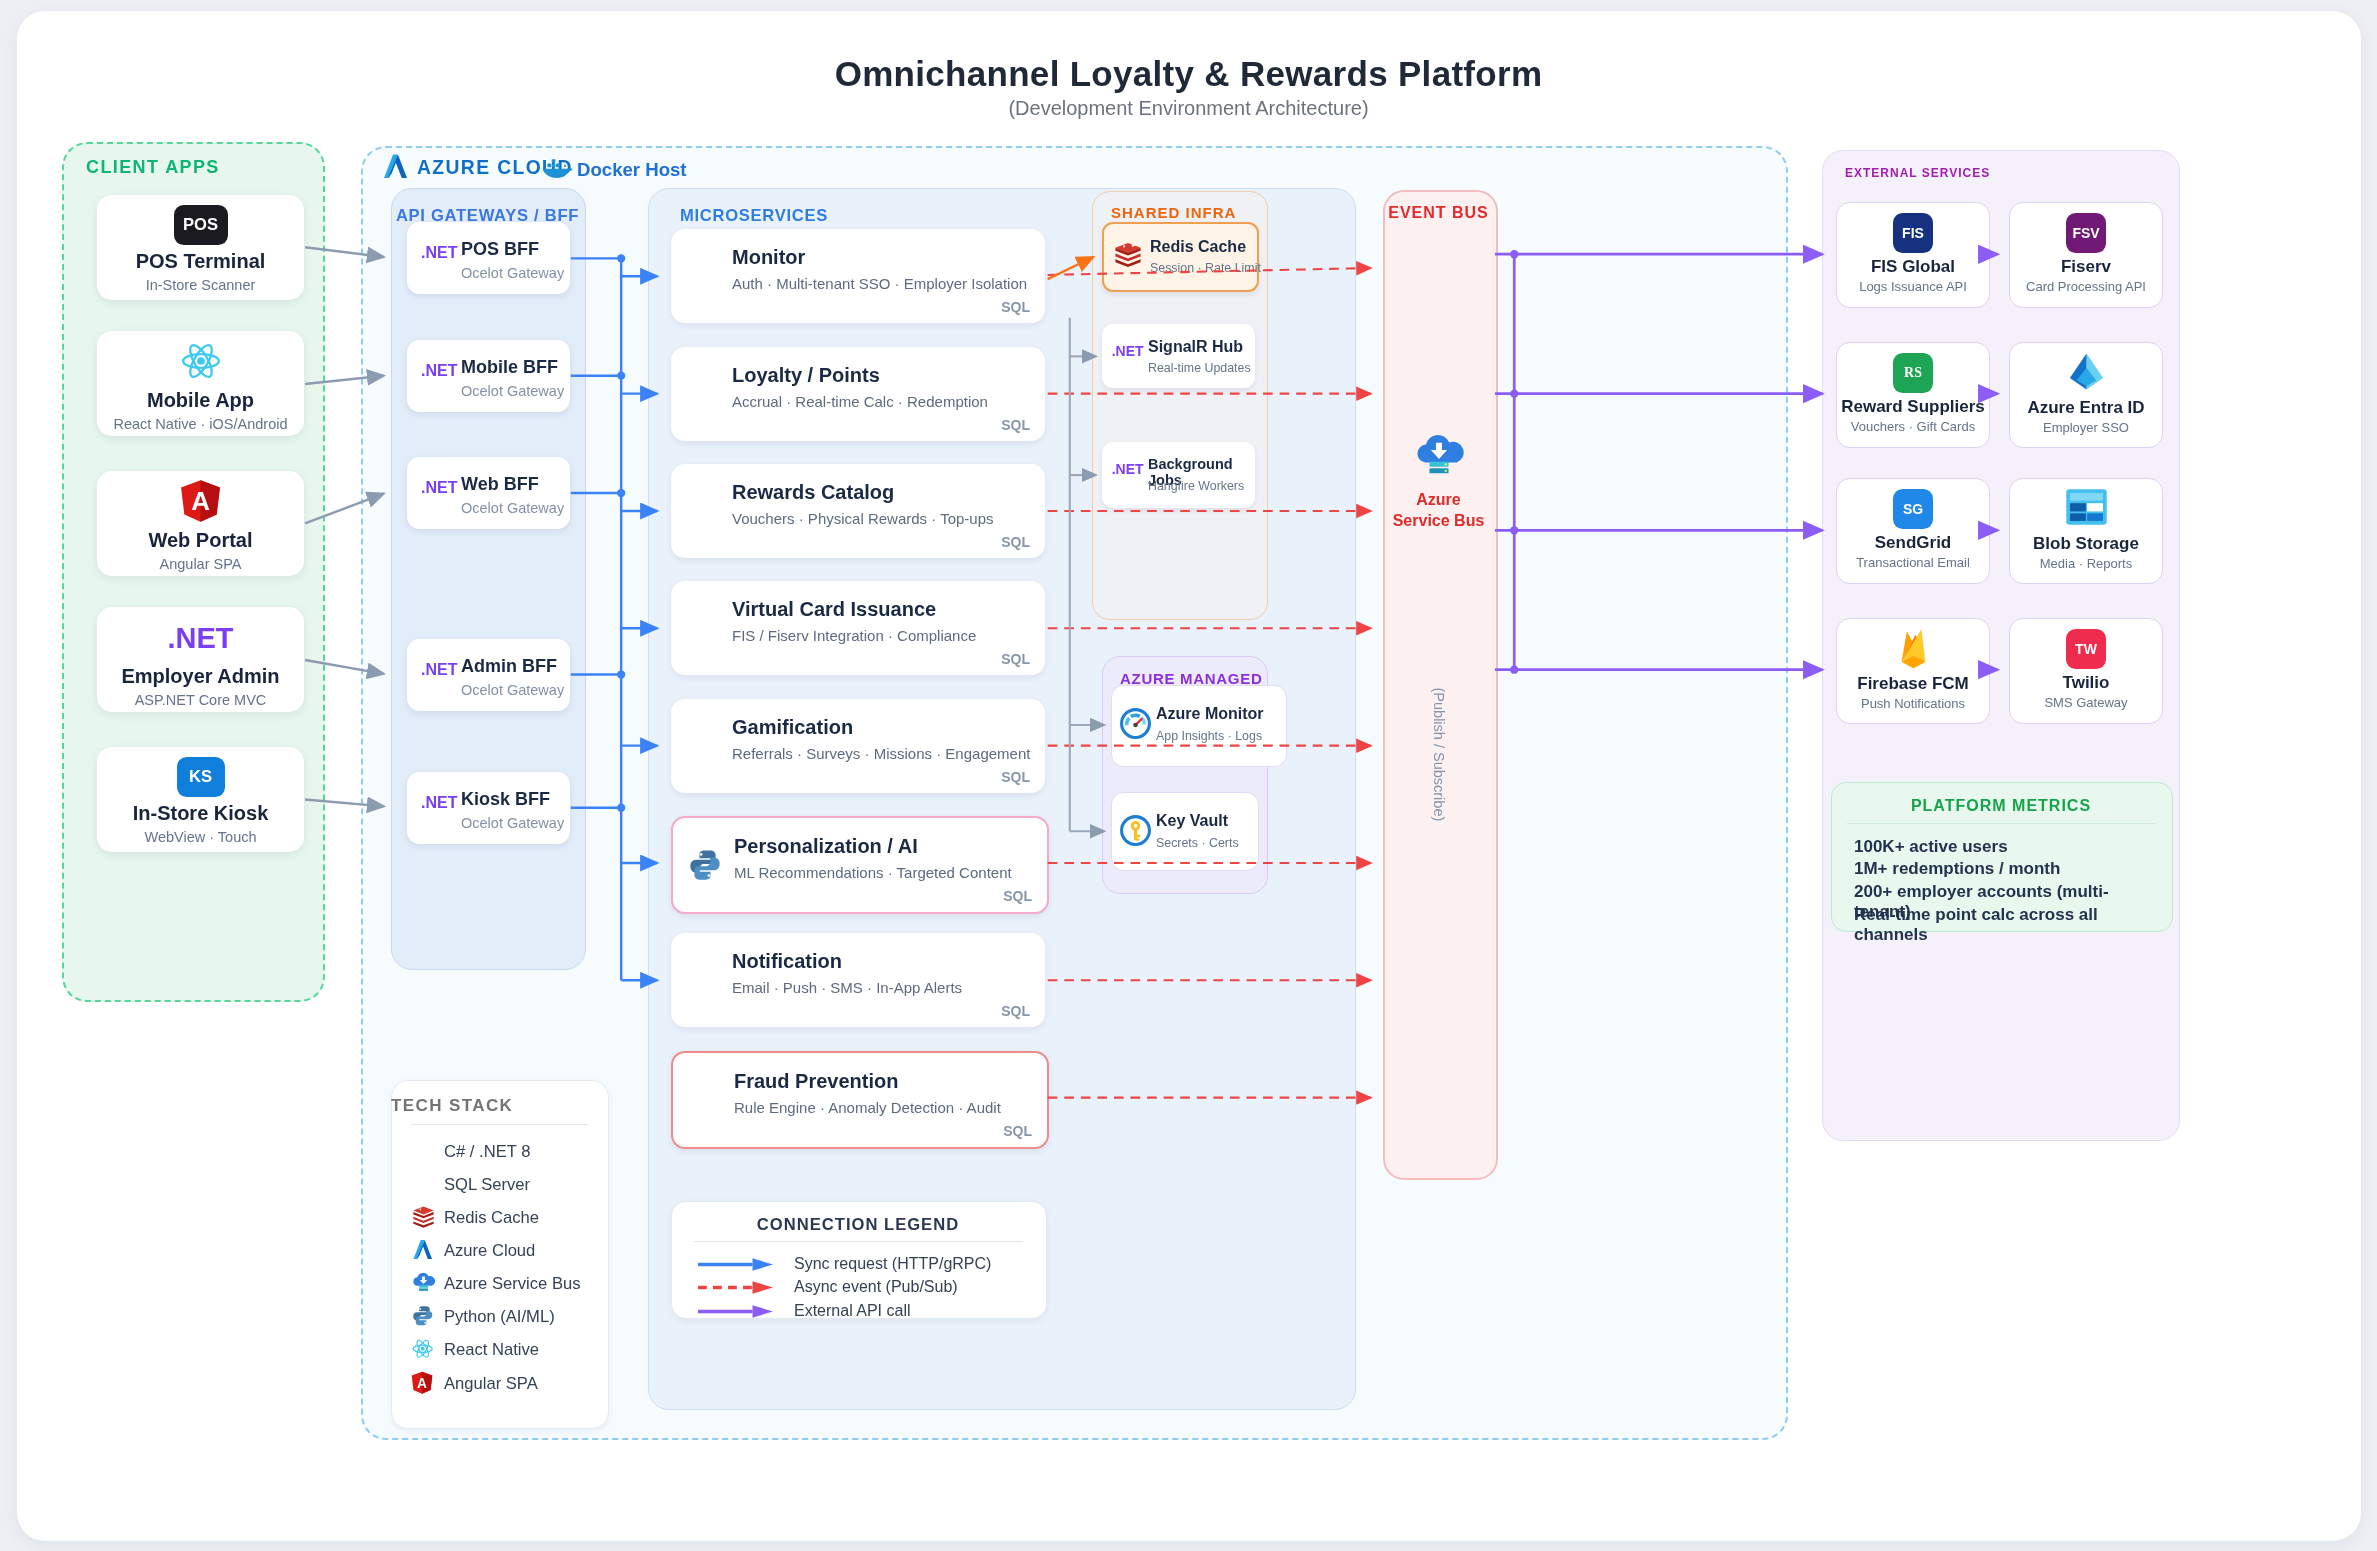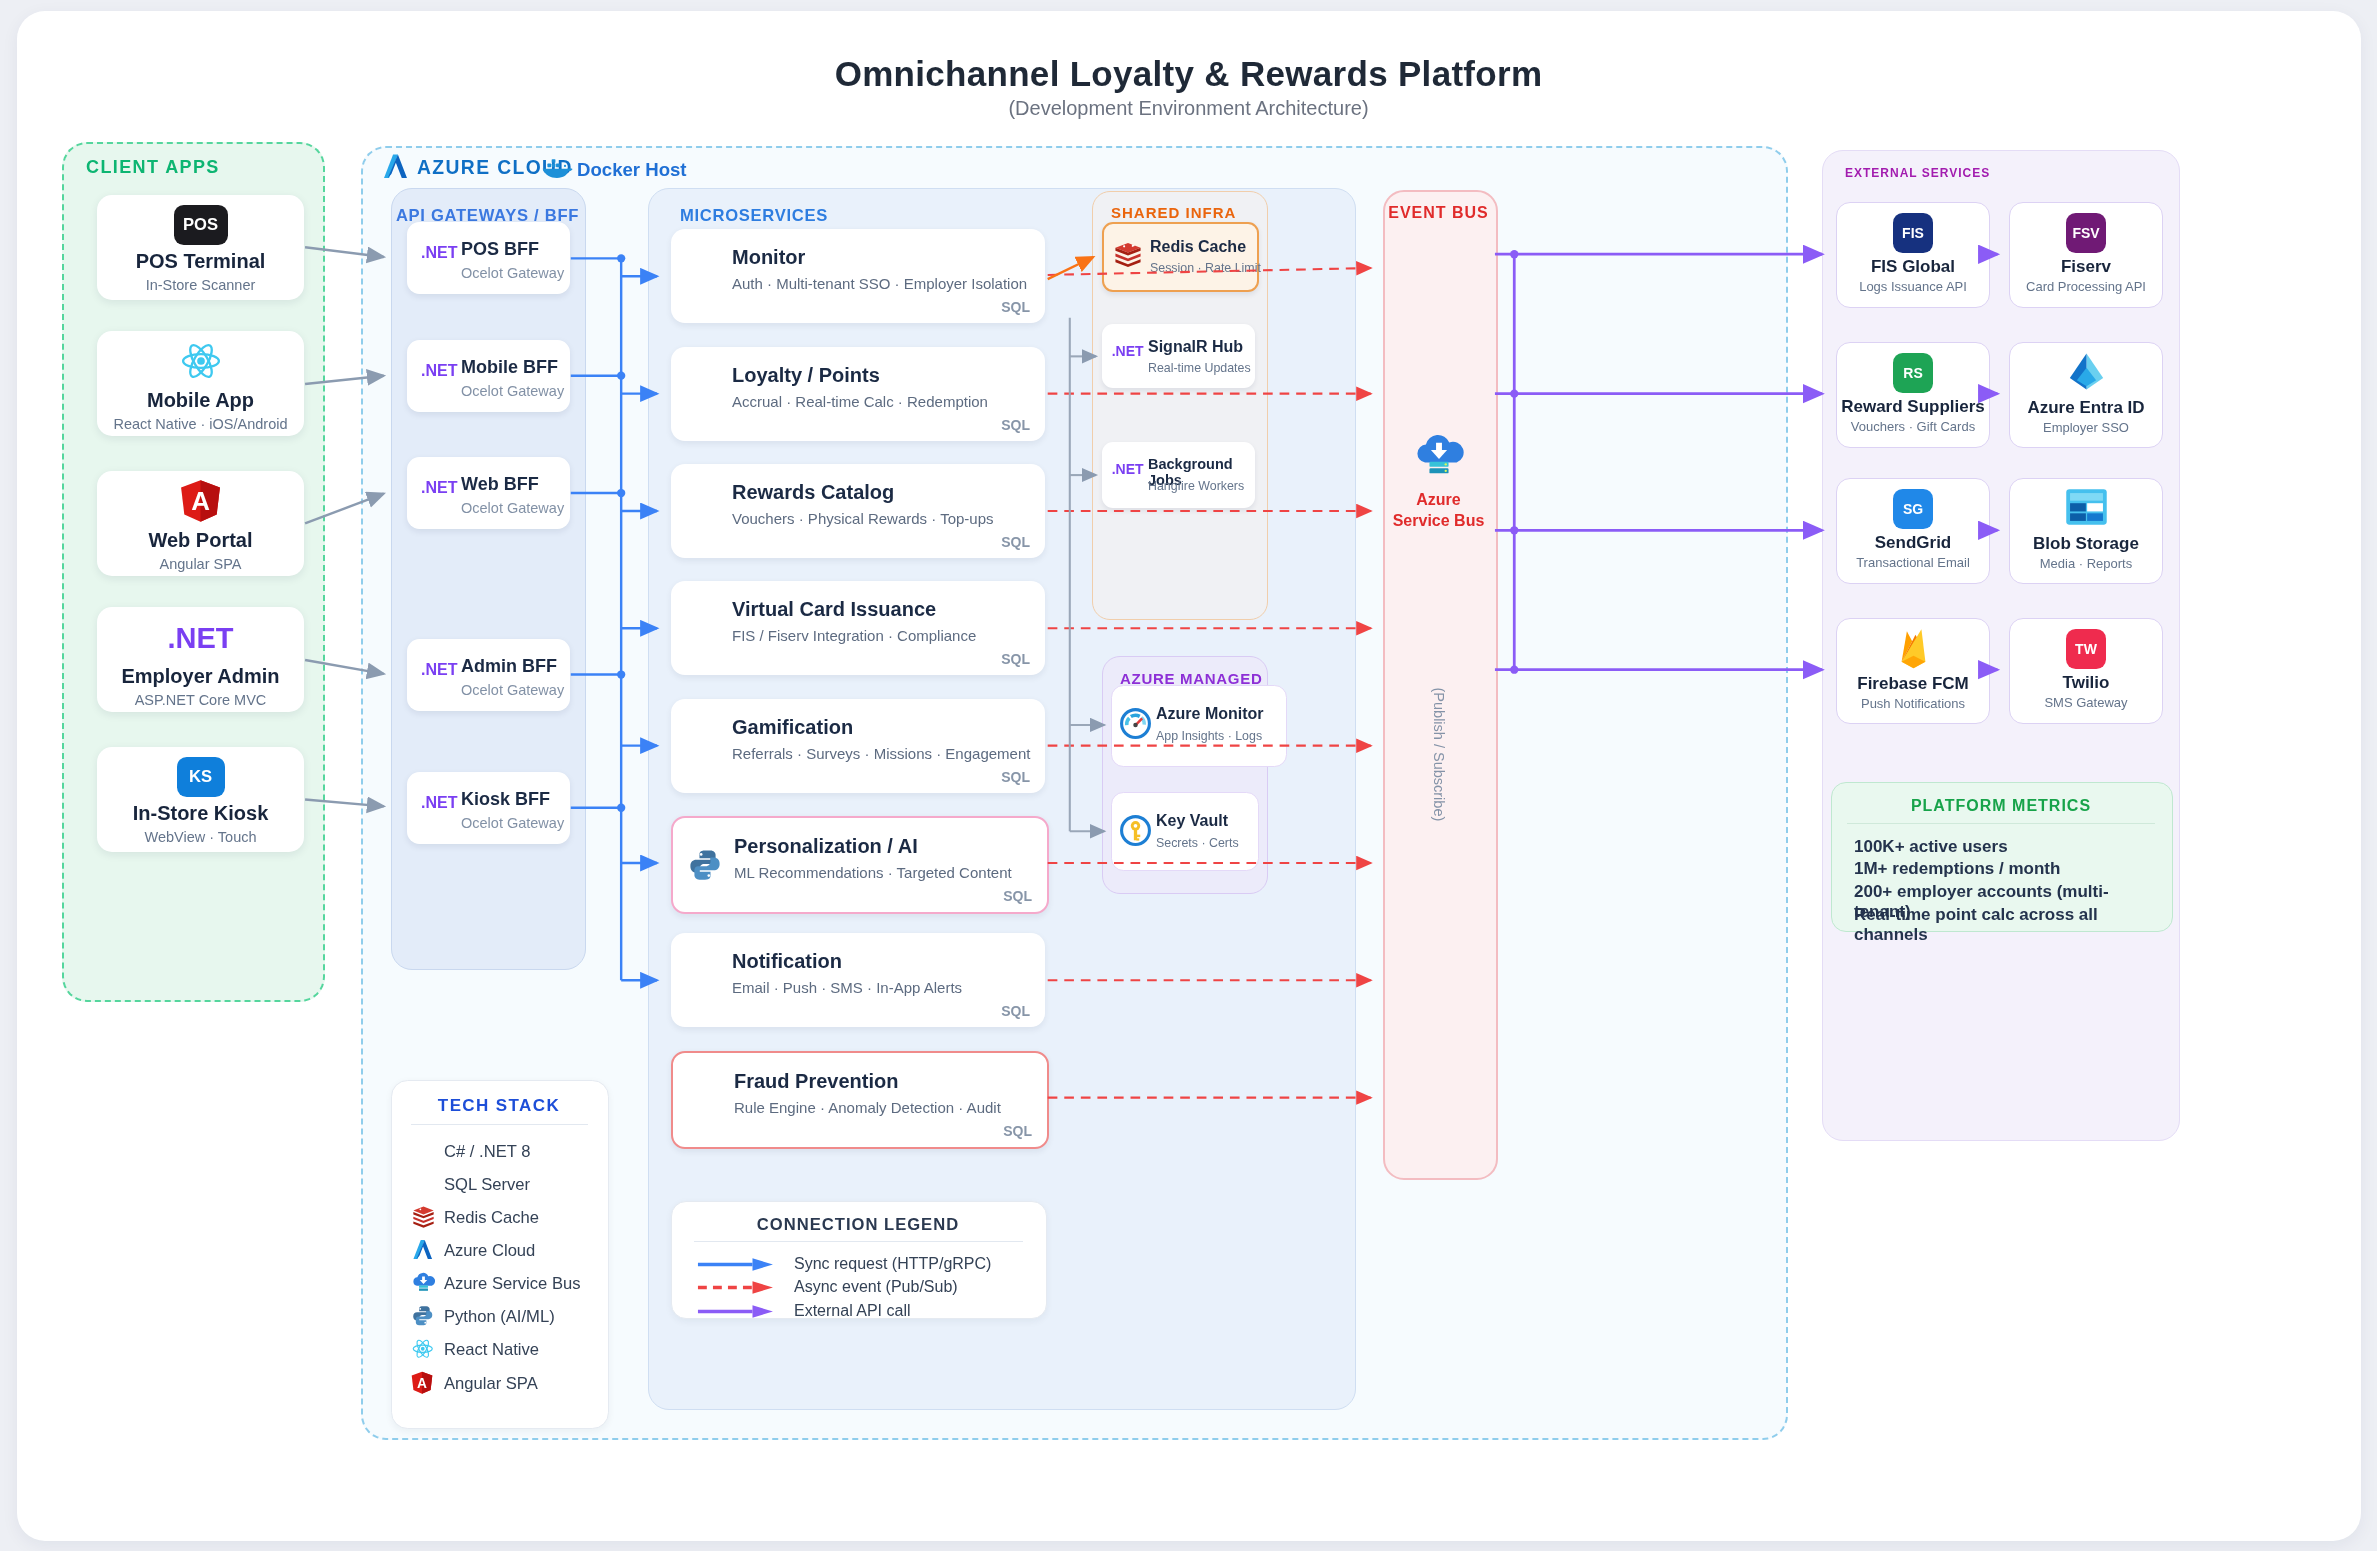--- a/index.html
+++ b/index.html
@@ -84,32 +84,32 @@
   #bus-note{left:1383px;top:735px;width:111px;text-align:center;font-size:14.5px;color:#8493a8;transform:rotate(90deg);transform-origin:center;white-space:nowrap;}
 
   
   #ext-panel{left:1822px;top:150px;width:356px;height:989px;background:#f4f1fb;border:1.4px solid #e4dcf6;border-radius:21px;}
   #ext-label{left:1845px;top:166px;font-size:12px;color:#a21caf;letter-spacing:1px;}
   .ext-card{width:152px;height:104px;background:#fff;border:1.4px solid #dcd2f4;border-radius:14px;text-align:center;}
   .ext-card .node-name{font-size:17px;margin-top:4.1px;}
   .ext-card .node-sub{font-size:13px;margin-top:2.1px;}
   .ext-badge{display:inline-flex;align-items:center;justify-content:center;width:40px;height:40px;border-radius:9.7px;color:#fff;font-size:14px;font-weight:800;margin-top:9.7px;}
   .ext-icon{margin-top:8.3px;height:43px;}
-  .b-fis{background:#16317f;} .b-fsv{background:#701a75;} .b-rs{background:#1ea455;}
+  .b-fis{background:#16317f;} .b-fsv{background:#701a75;} .b-rs{background:#1ea455;font-family:Liberation Serif, serif;}
   .b-sg{background:#2088e8;} .b-tw{background:#ef2b4e;}
 
   
   #metrics{left:1831px;top:782px;width:340px;height:148px;background:#e9f8ef;border:1.4px solid #bfe8d0;border-radius:15px;}
   #metrics-label{left:1831px;top:797px;width:340px;text-align:center;font-size:16px;color:#17a34a;letter-spacing:1px;font-weight:800;}
   #metrics-divider{left:1847px;top:823px;width:308px;height:1.4px;background:#cfe9da;}
   .metric-line{left:1854px;width:304px;font-size:17px;font-weight:700;color:#24334d;}
 
   
   #stack{left:391px;top:1080px;width:216px;height:347px;background:#fff;border:1.4px solid #e5eaf1;border-radius:16.6px;box-shadow:0 2.1px 7px rgba(10,30,60,.05);}
-  #stack-label{left:391px;top:1096px;width:216px;text-align:center;font-size:17px;font-weight:800;color:#1d4ed8;letter-spacing:1.4px;}
+  #stack-label{left:391px;top:1096px;width:216px;text-align:left;font-size:17px;font-weight:800;color:#737373;letter-spacing:1.4px;}
   #stack-divider{left:411px;top:1124px;width:177px;height:1.4px;background:#e2e8f0;}
   .stack-row{left:411px;width:186px;height:28px;}
   .stack-ic{position:absolute;left:0;top:1.4px;width:25px;height:25px;}
   .stack-txt{position:absolute;left:33px;top:3.5px;font-size:16.6px;color:#344256;}
 
   
   #legend{left:671px;top:1201px;width:374px;height:116px;background:#fff;border:1.4px solid #e5eaf1;border-radius:15px;box-shadow:0 2.1px 7px rgba(10,30,60,.05);}
   #legend-label{left:671px;top:1215px;width:374px;text-align:center;font-size:16.6px;font-weight:800;color:#2b3950;letter-spacing:1px;}
   #legend-divider{left:694px;top:1241px;width:329px;height:1.4px;background:#e2e8f0;}
   .legend-row{left:696px;width:345px;height:21px;}

